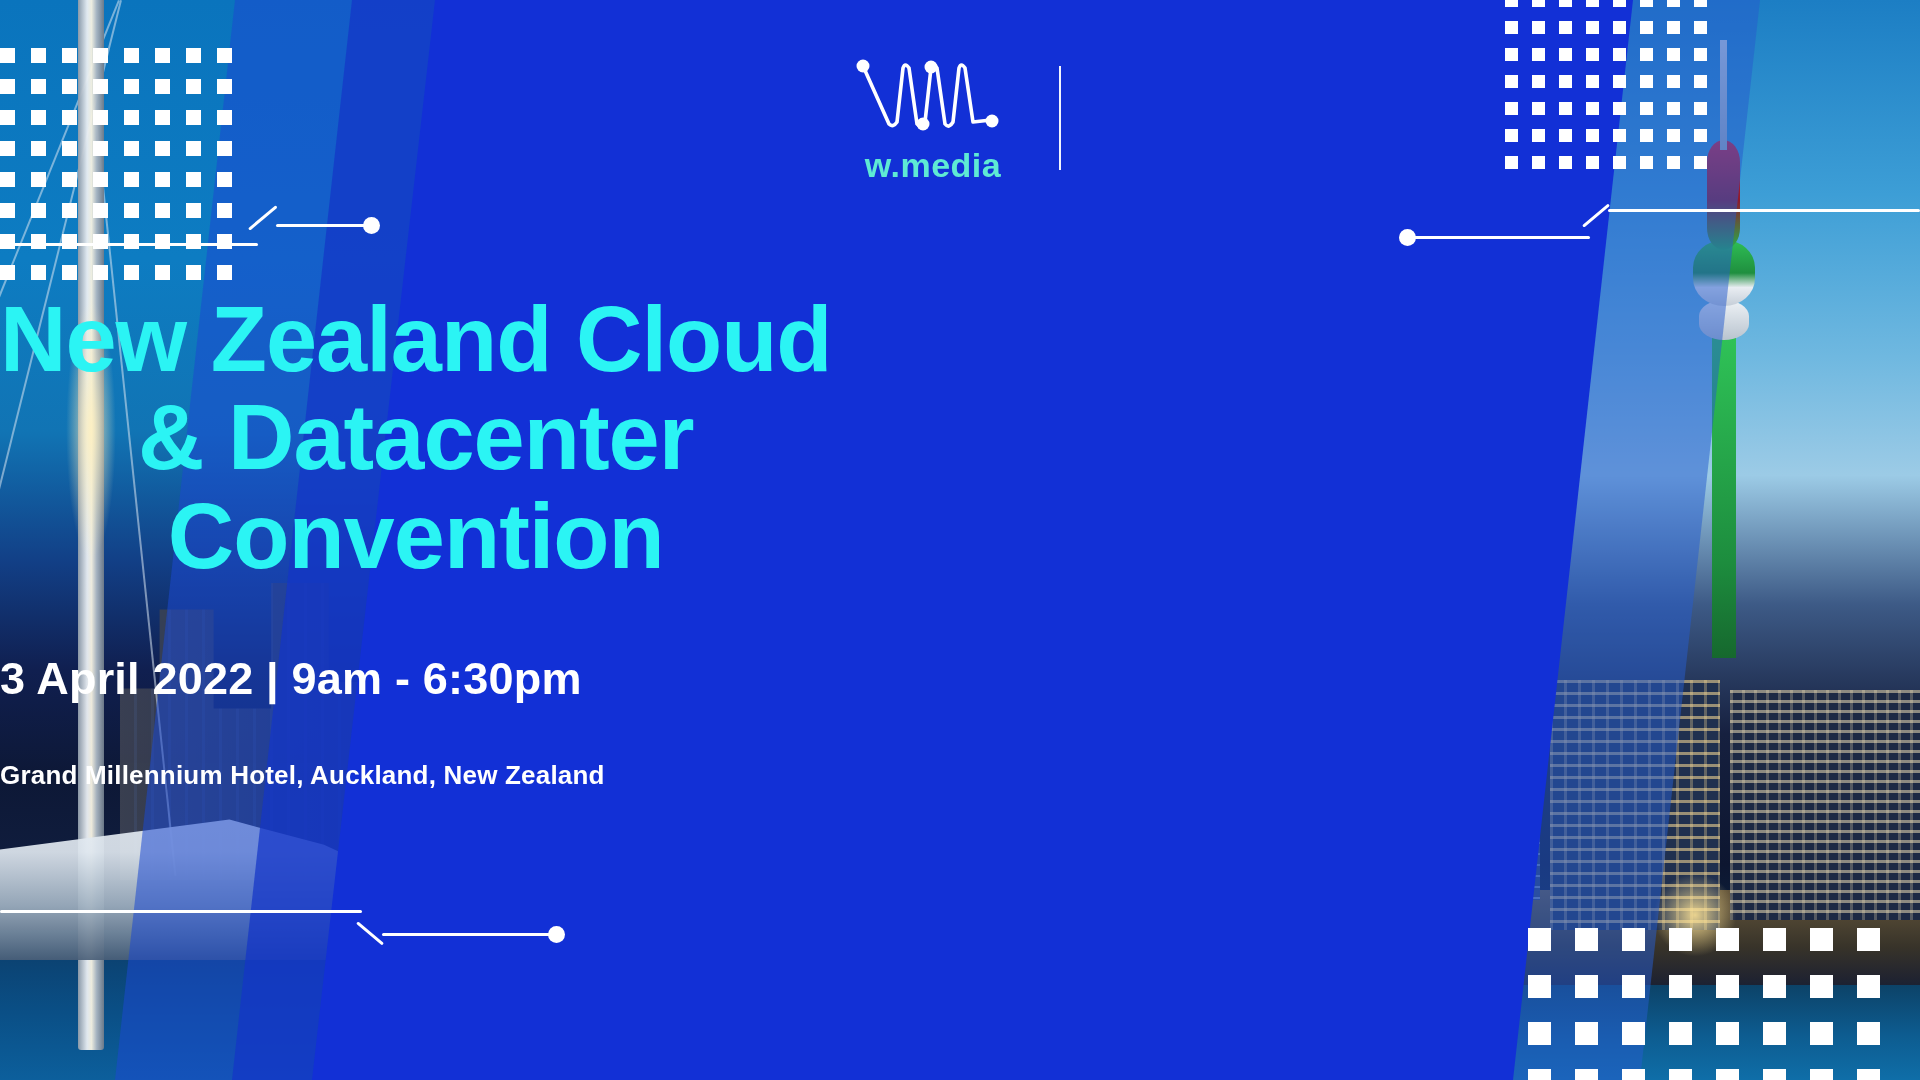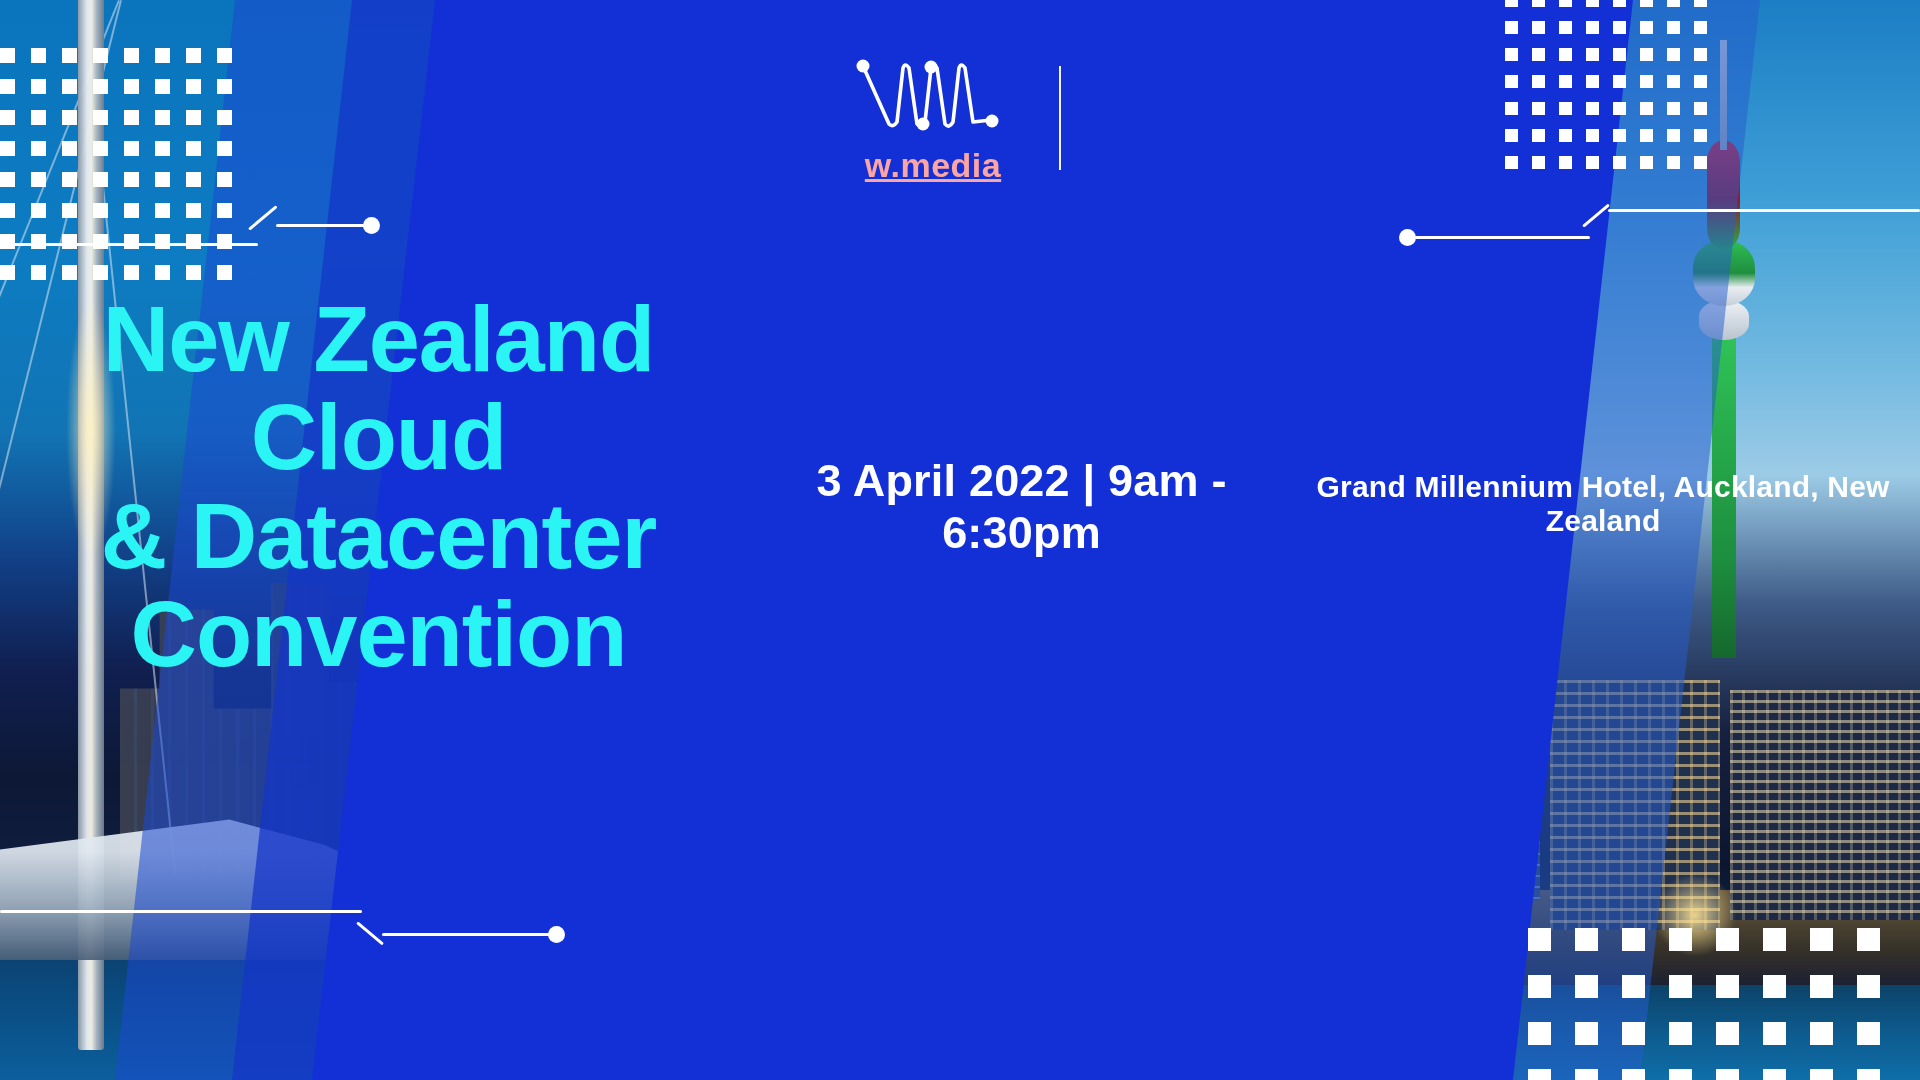--- a/index.html
+++ b/index.html
@@ -136,50 +136,50 @@
   .connector .seg{position:absolute;background:#fff;height:3px;border-radius:2px;}
   .connector .node{position:absolute;width:17px;height:17px;border-radius:50%;background:#fff;}
 
   
   #logo{
     position:absolute;left:0;right:0;top:58px;height:120px;
     display:flex;align-items:center;justify-content:center;gap:0;
   }
   #logo-wmedia{display:flex;flex-direction:column;align-items:center;width:200px;}
   #logo-wmedia .wordmark{
-    color:#fca5a5;font-size:34px;font-weight:700;letter-spacing:.5px;
-    line-height:1;margin-top:16px;text-decoration:underline;
+    color:#5eead4;font-size:34px;font-weight:700;letter-spacing:.5px;
+    line-height:1;margin-top:16px;
   }
   #logo-divider{width:2px;height:104px;background:#fff;margin:0 26px;opacity:.95;}
   #logo-cdc{display:flex;flex-direction:column;align-items:center;width:230px;}
   #logo-cdc .l1,#logo-cdc .l2{
     color:#fff;font-weight:700;letter-spacing:.6px;line-height:1.18;
     font-size:16.5px;text-align:center;
   }
   #logo-cdc .baseline{
     width:150px;height:2px;margin-top:7px;
     background:linear-gradient(to right,rgba(255,255,255,0),#fff 22%,#fff 78%,rgba(255,255,255,0));
   }
 
   
   #content{
     position:absolute;left:0;right:0;top:290px;
-    display:flex;flex-direction:row;align-items:center;
+    display:flex;flex-direction:column;align-items:flex-start;gap:28px;
   }
   #headline{
     color:#2bf4f4;font-size:92px;font-weight:700;line-height:1.07;
     text-align:center;letter-spacing:-1px;max-width:1030px;margin:0;
   }
   #datetime{
     color:#ffffff;font-size:45px;font-weight:700;letter-spacing:.2px;
     margin-top:40px;text-align:center;
   }
   #venue{
-    color:#ffffff;font-size:30px;font-weight:700;letter-spacing:.2px;
-    margin-top:34px;text-align:center;
+    color:#ffffff;font-size:26px;font-weight:700;letter-spacing:.2px;
+    margin-top:27px;text-align:center;
   }
 </style>
 </head>
 <body>
 
 <div id="stage">
 
   <div id="photo-left" class="photo">
     <div class="water"></div>
     <div class="city"></div>

